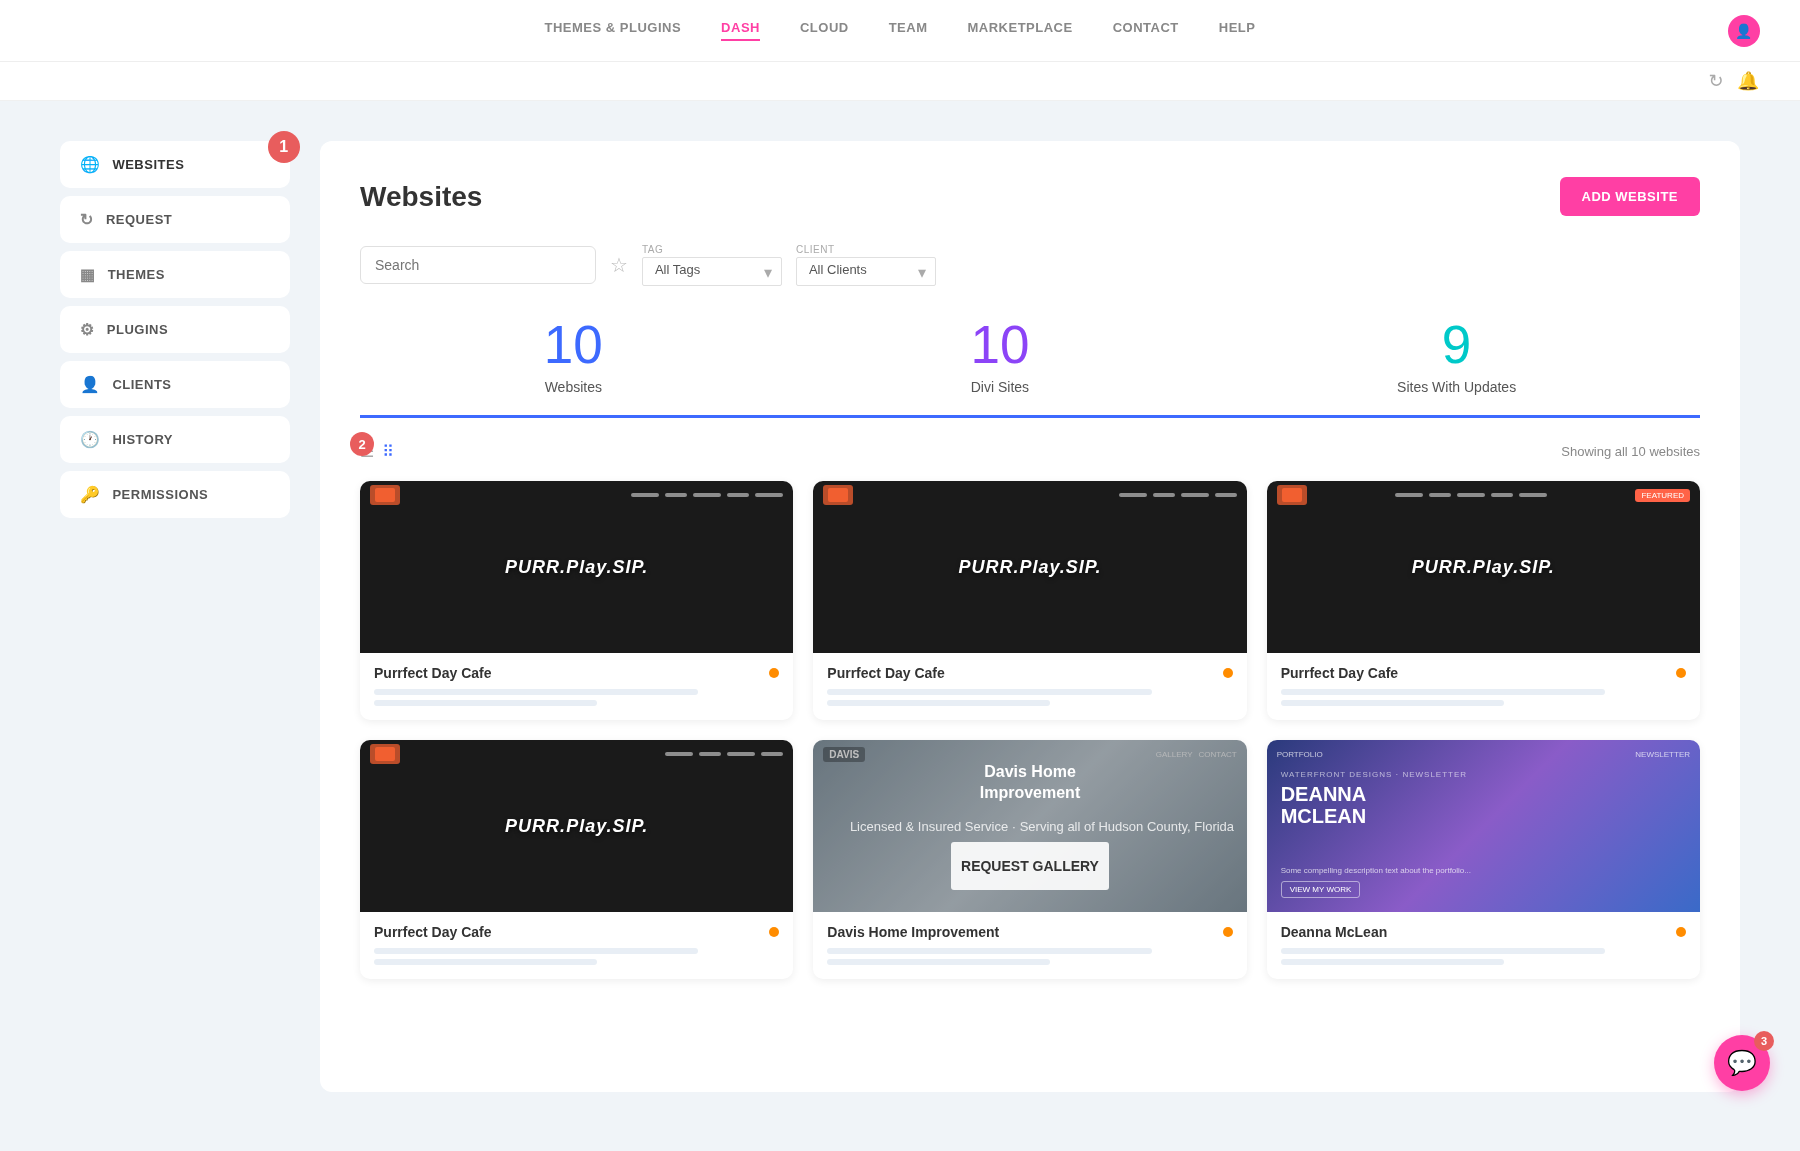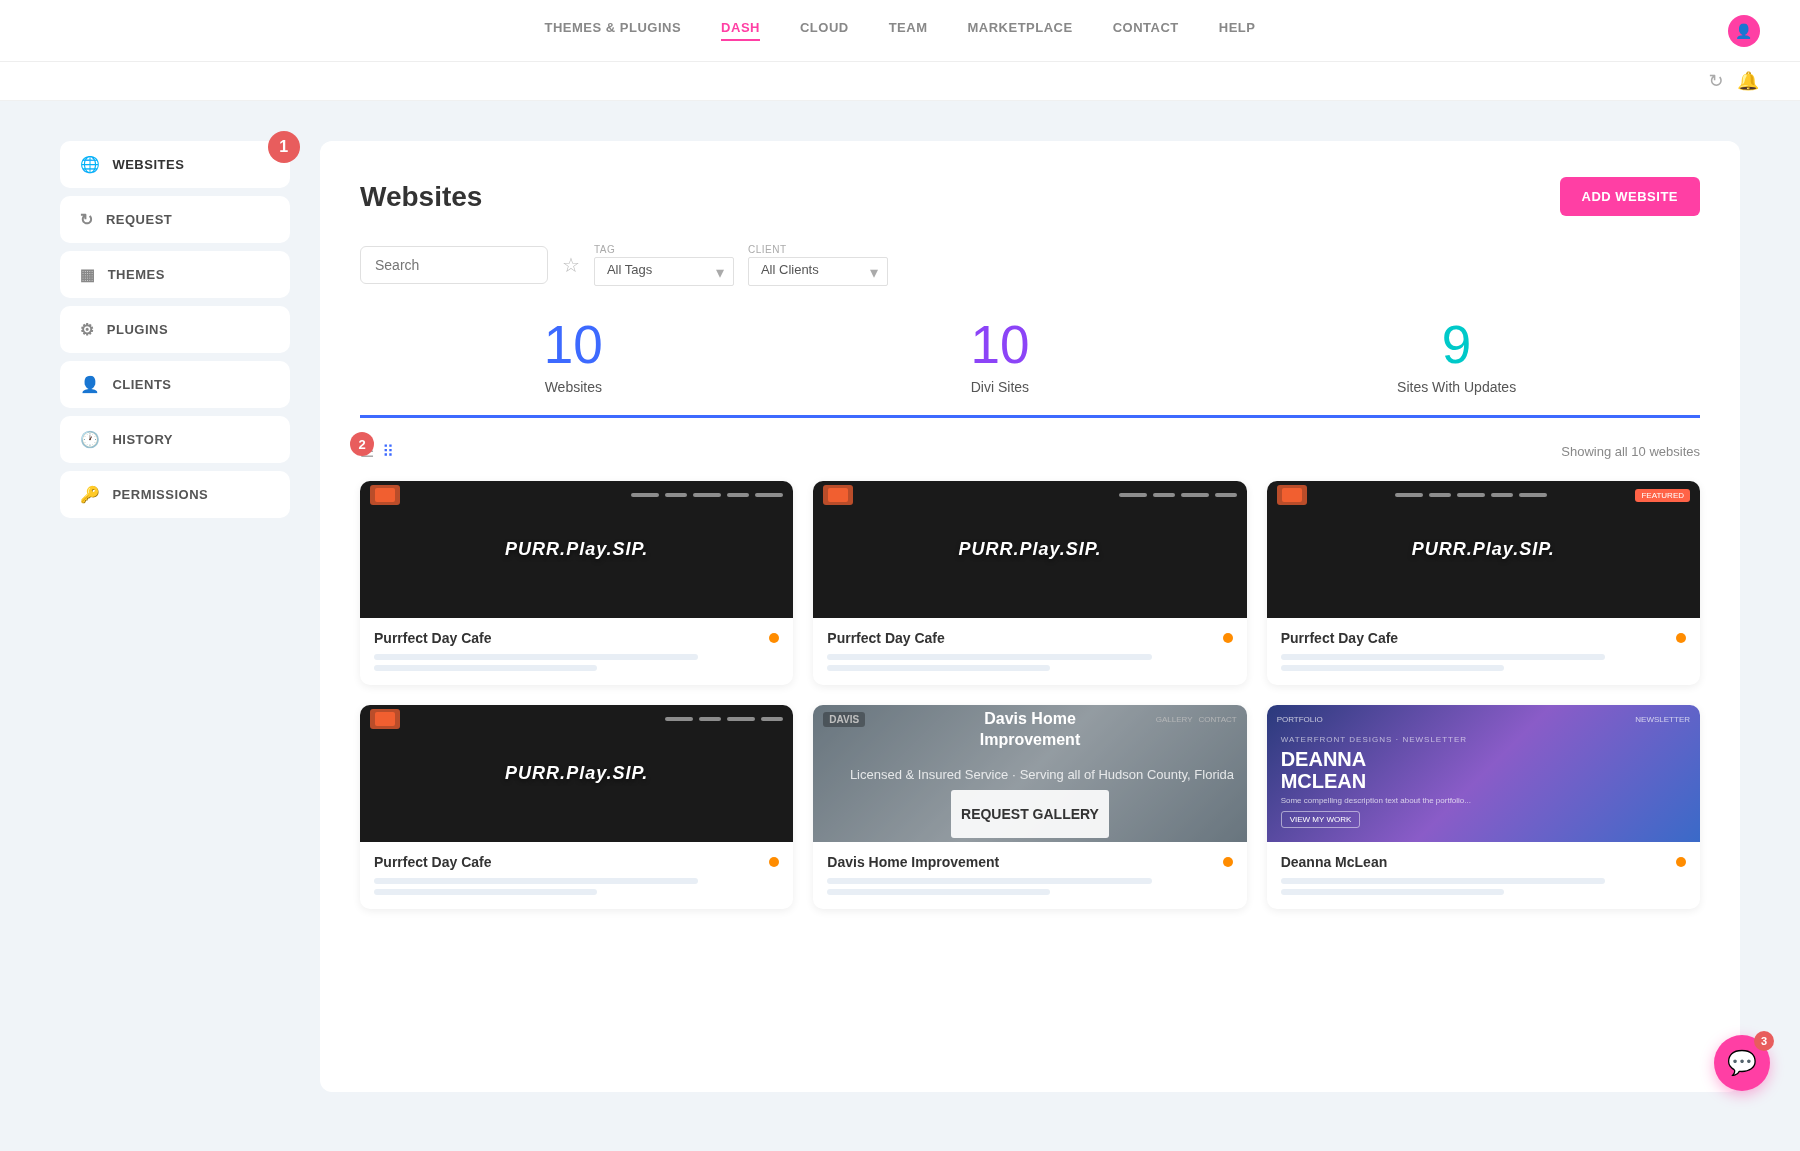--- a/index.html
+++ b/index.html
@@ -167,21 +167,21 @@
       align-items: center;
       gap: 14px;
       margin-bottom: 28px;
     }
     .search-input {
       border: 1px solid #e0e0e0;
       border-radius: 6px;
       padding: 10px 14px;
       font-size: 14px;
       color: #aaa;
-      width: 188px;
+      width: 236px;
       outline: none;
     }
     .filter-star {
       font-size: 20px;
       color: #bbb;
       cursor: pointer;
     }
     .filter-group {
       display: flex;
       flex-direction: column;
@@ -287,21 +287,21 @@
     }
     .website-card {
       background: #fff;
       border-radius: 10px;
       overflow: hidden;
       box-shadow: 0 2px 8px rgba(0,0,0,0.07);
       cursor: pointer;
       transition: box-shadow 0.2s;
     }
     .card-thumb {
-      height: 137px;
+      height: 172px;
       background: #1a1a1a;
       display: flex;
       align-items: center;
       justify-content: center;
       position: relative;
       overflow: hidden;
     }
     .card-thumb.home-improvement {
       background: linear-gradient(135deg, #8b9ca8 0%, #c5d0d8 50%, #8b9ca8 100%);
     }

